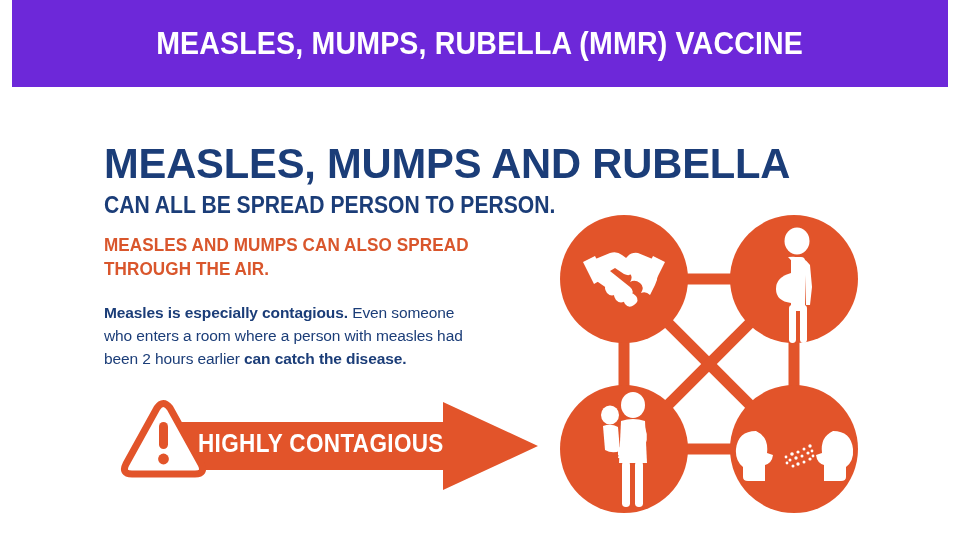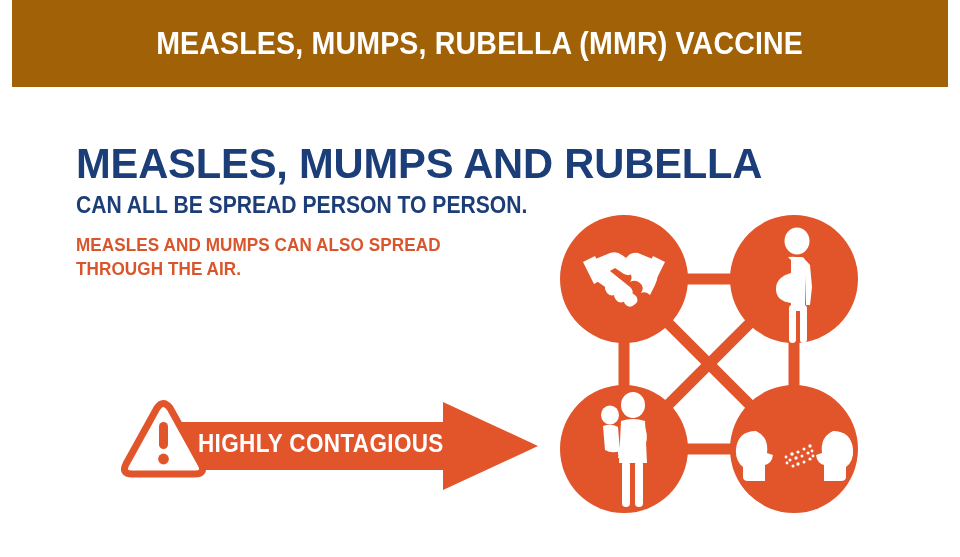--- a/index.html
+++ b/index.html
@@ -16,41 +16,41 @@
     -webkit-font-smoothing: antialiased;
   }
 
   
   #header-banner {
     position: absolute;
     left: 12px;
     top: 0px;
     width: 936px;
     height: 87px;
-    background: #a16207;
+    background: #6d28d9;
     display: flex;
     align-items: center;
     justify-content: center;
   }
   #header-title {
     color: #ffffff;
     font-family: "Liberation Sans Narrow", "Liberation Sans", sans-serif;
     font-size: 31px;
     font-weight: bold;
     letter-spacing: 0.2px;
     transform: scaleX(0.92);
     transform-origin: center;
     white-space: nowrap;
     text-align: center;
   }
 
   
   #text-column {
     position: absolute;
-    left: 76px;
+    left: 104px;
     top: 140px;
     width: 470px;
   }
 
   #headline-main {
     color: #1b3d78;
     font-family: "Liberation Sans Narrow", "Liberation Sans", sans-serif;
     font-size: 43px;
     font-weight: bold;
     line-height: 46px;
@@ -143,20 +143,21 @@
 
   <div id="headline-main">MEASLES, MUMPS AND RUBELLA</div>
 
   <div id="headline-sub">CAN ALL BE SPREAD PERSON TO PERSON.</div>
 
   <div id="headline-orange">
     <span class="line1">MEASLES AND MUMPS CAN ALSO SPREAD</span>
     <span class="line2">THROUGH THE AIR.</span>
   </div>
 
+  <p id="body-paragraph"><b>Measles is especially contagious.</b><span> Even someone who enters a room where a person with measles had been 2 hours earlier </span><b>can catch the disease.</b></p>
 </div>
 
 <div id="arrow-banner">
   <svg width="430" height="92" viewBox="0 0 430 92">
 
     <path d="M 40 22 L 330 22 L 330 2 L 425 46 L 330 90 L 330 70 L 40 70 Z" fill="#e2542a"></path>
 
     <g>
       <path d="M 44 8 Q 50 -1 57 8 L 88 64 Q 93 74 82 74 L 19 74 Q 8 74 13 64 Z" fill="#ffffff" stroke="#e2542a" stroke-width="7" stroke-linejoin="round"></path>
       <rect x="46" y="22" width="9" height="27" rx="4.5" fill="#e2542a"></rect>

